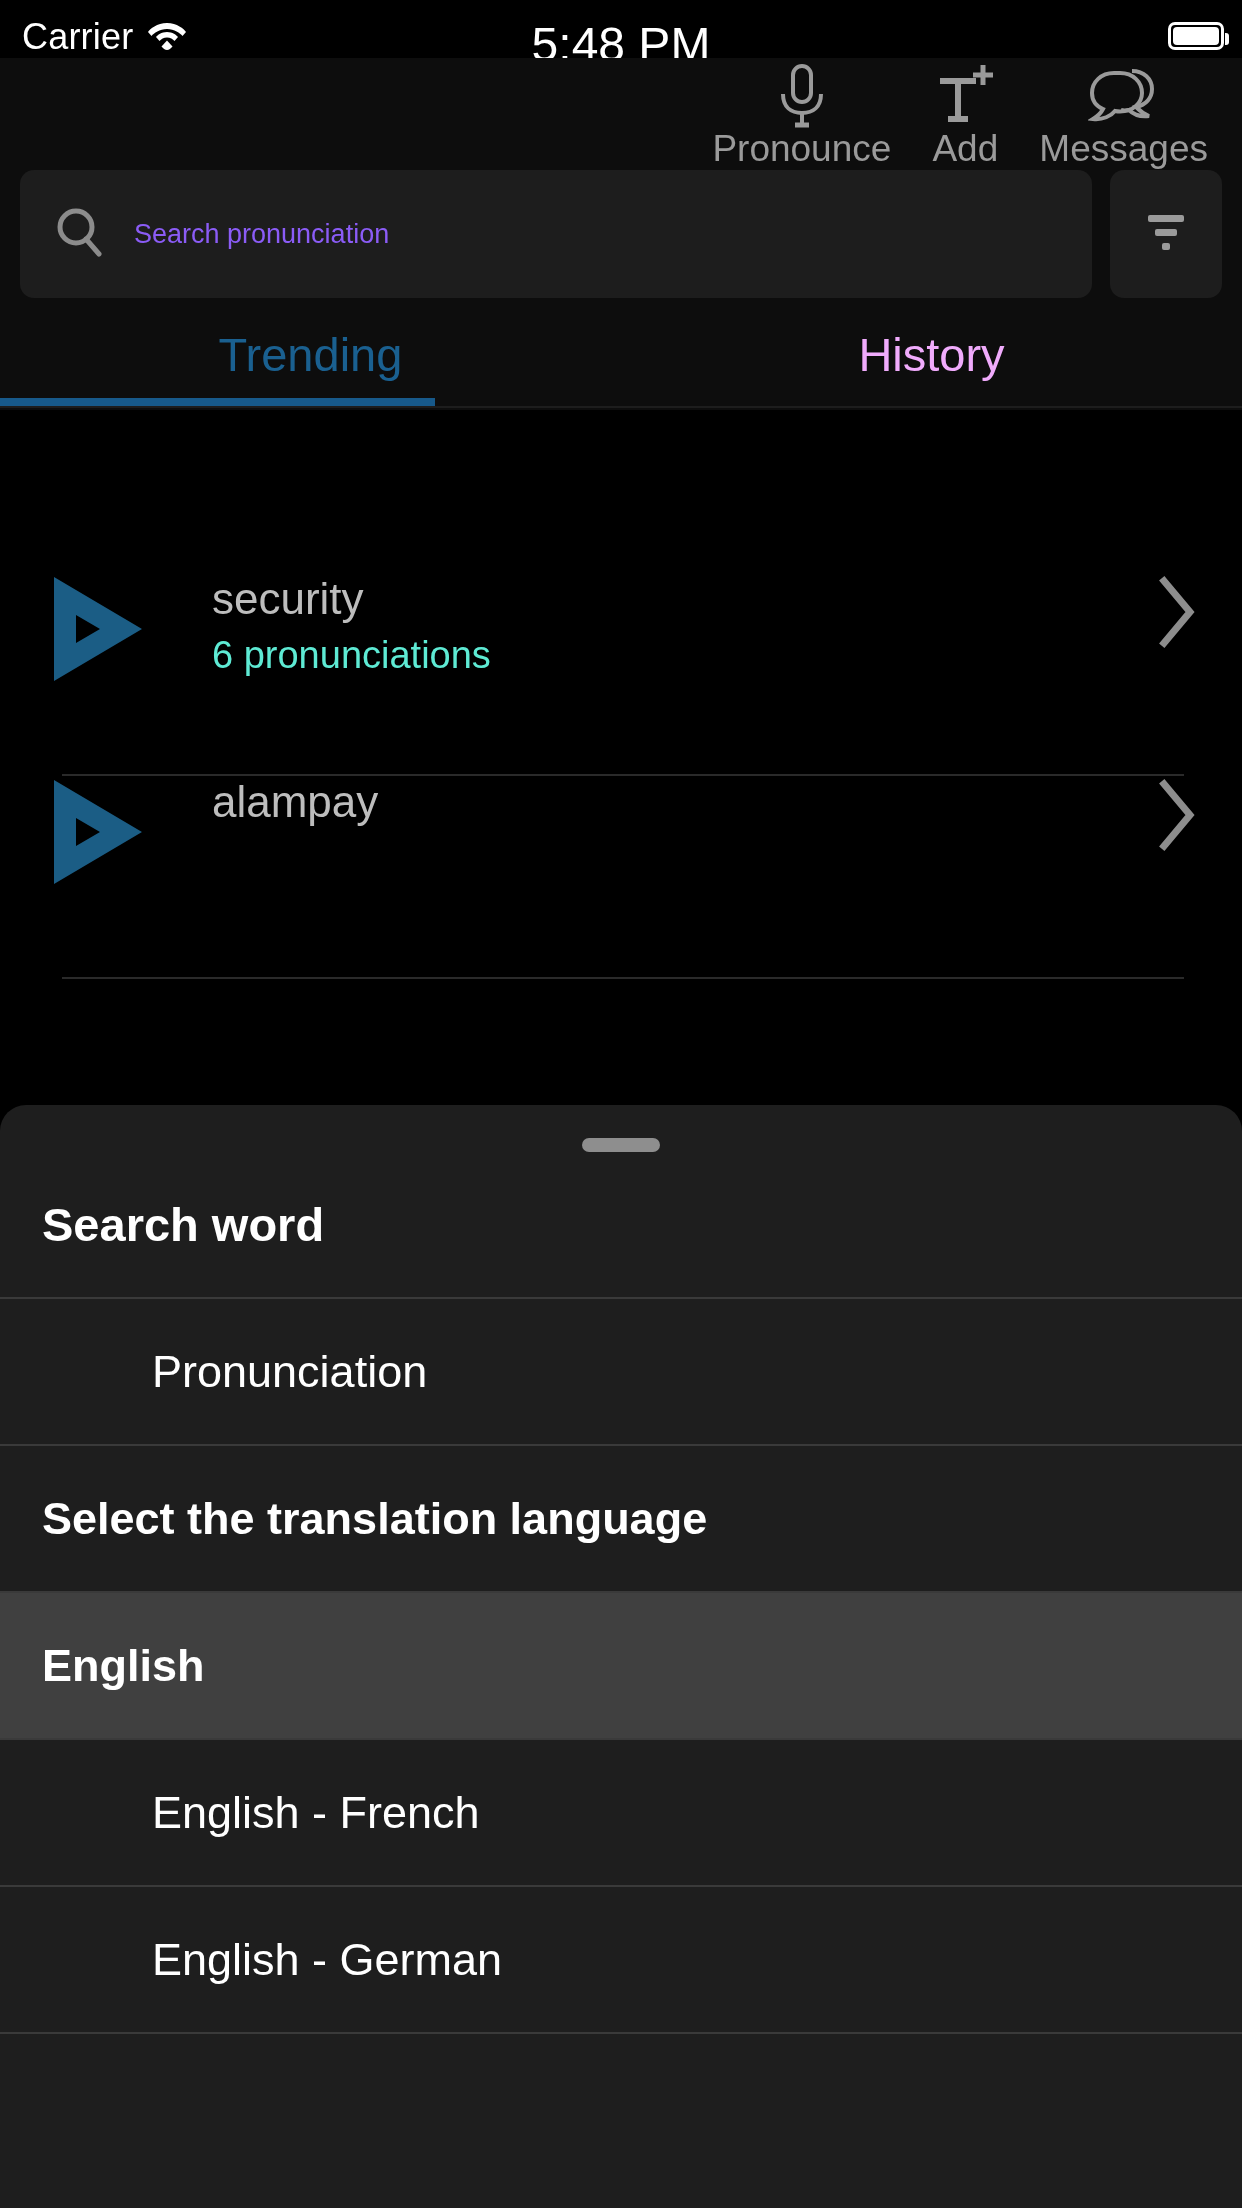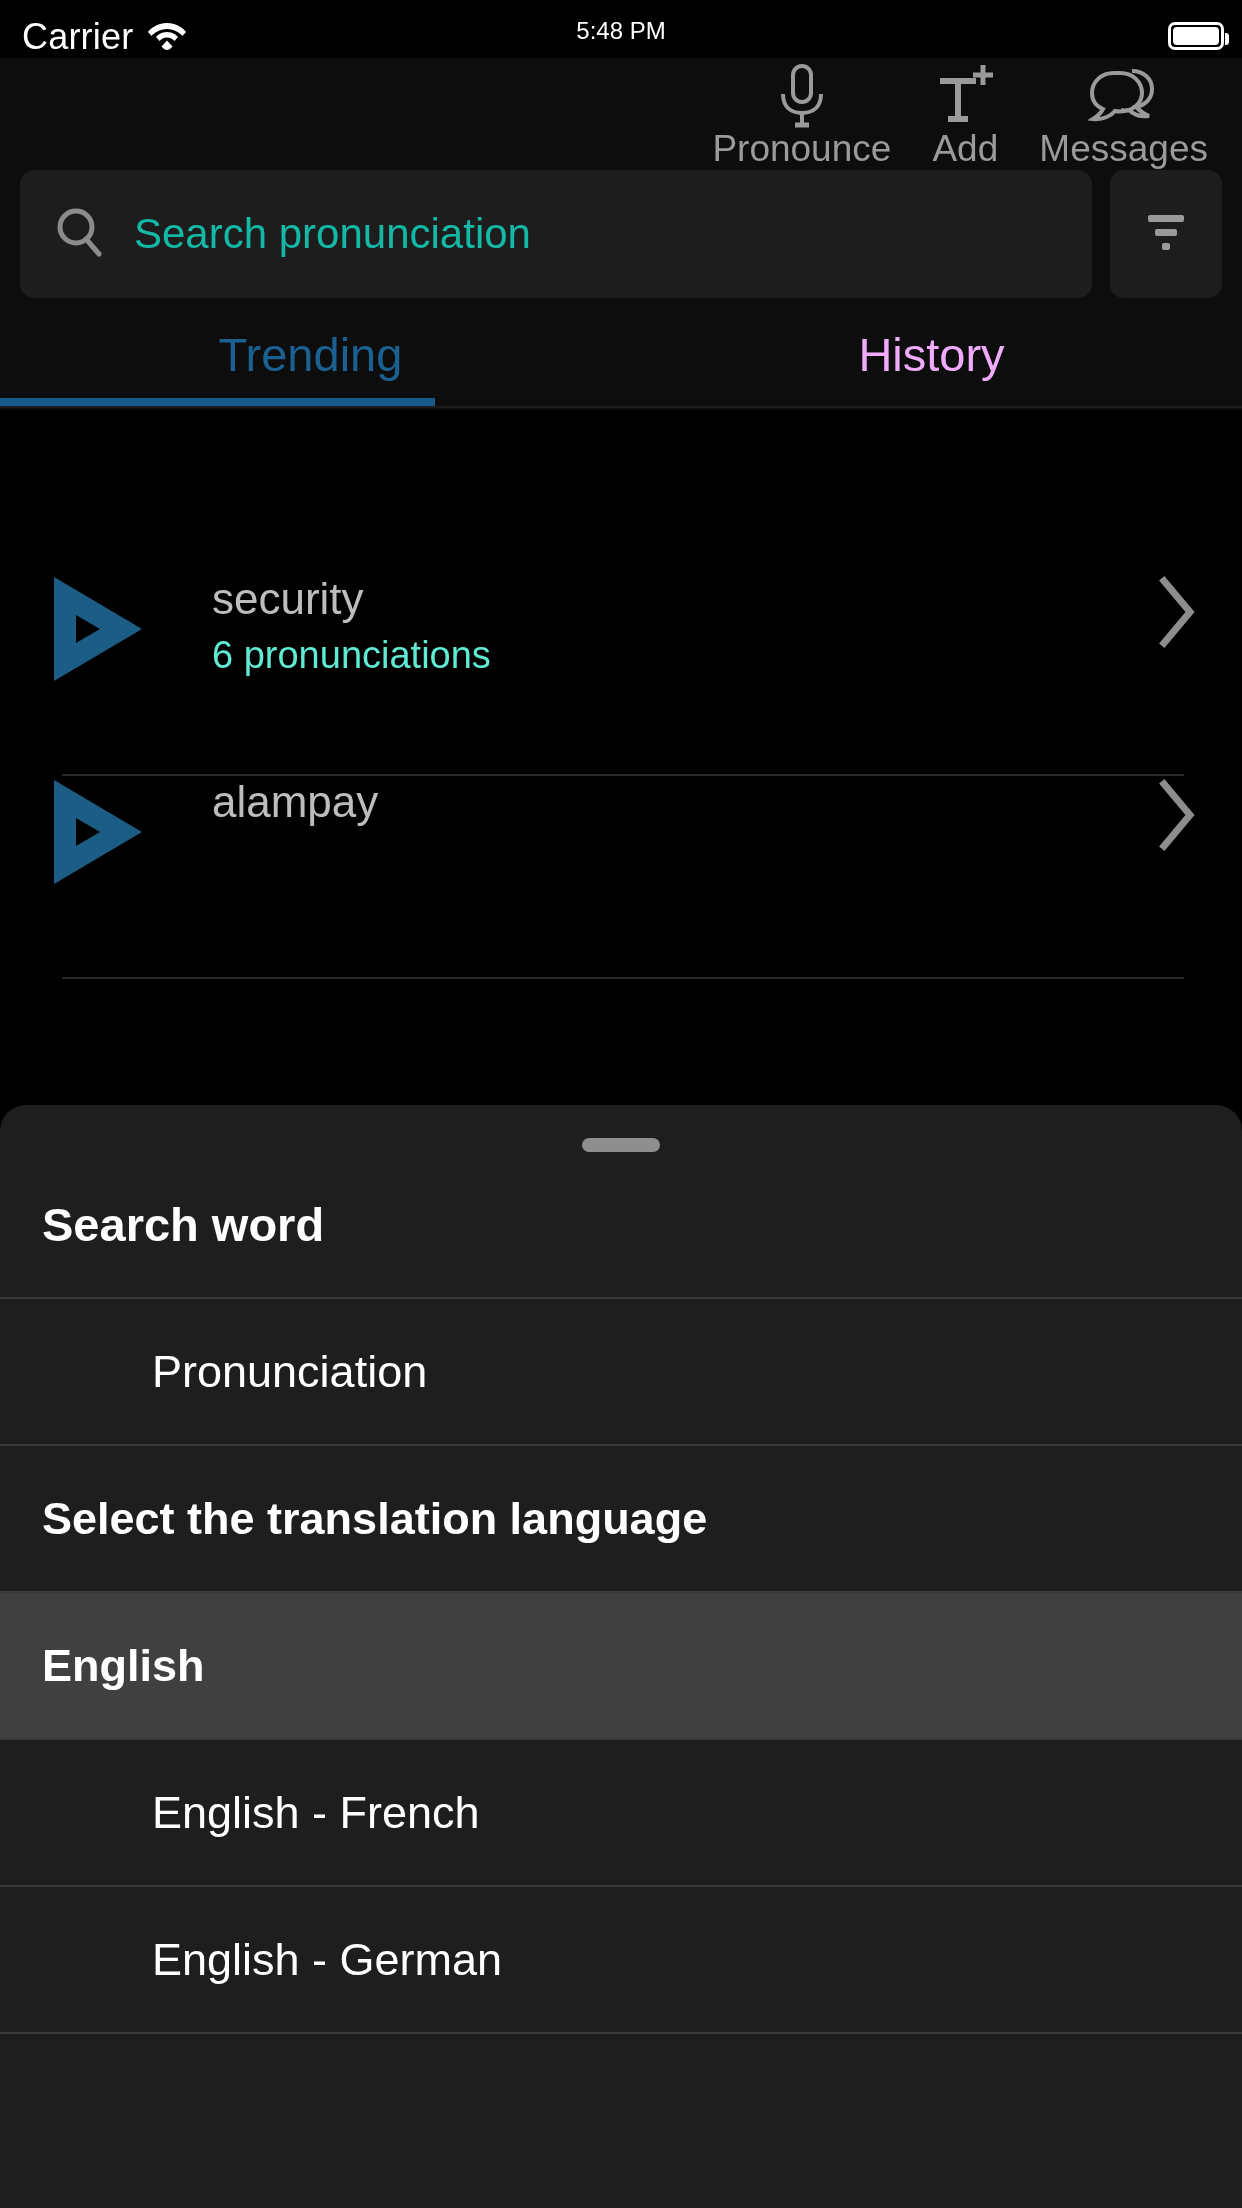--- a/index.html
+++ b/index.html
@@ -13,21 +13,21 @@
 
   
   .statusbar {
     position:absolute; top:8px; left:0; width:1242px; height:58px;
     background:#000; color:#fff;
   }
   .sb-left { position:absolute; left:22px; top:8px; display:flex; align-items:center; gap:14px; }
   .sb-carrier { font-size:36px; letter-spacing:.2px; }
   .sb-time {
     position:absolute; left:0; right:0; top:9px; text-align:center;
-    font-size:24px; font-weight:500;
+    font-size:48px; font-weight:500;
   }
   .sb-right { position:absolute; right:18px; top:14px; display:flex; align-items:center; }
   .batt {
     width:56px; height:28px; border:3px solid #fff; border-radius:7px;
     position:relative; display:block;
   }
   .batt::after {
     content:""; position:absolute; right:-8px; top:8px;
     width:4px; height:12px; background:#fff; border-radius:0 3px 3px 0;
   }
@@ -50,21 +50,21 @@
   
   .searchrow {
     position:absolute; top:170px; left:0; width:1242px; height:128px;
     background:#0d0d0d;
     display:flex; align-items:center; padding:0 20px; gap:18px;
   }
   .searchfield {
     flex:1; height:128px; background:#1d1d1d; border-radius:14px;
     display:flex; align-items:center; padding:0 34px; gap:30px;
   }
-  .search-ph { color:#14b8a6; font-size:42px; }
+  .search-ph { color:#8b5cf6; font-size:27px; }
   .filterbtn {
     width:112px; height:128px; background:#1d1d1d; border-radius:14px;
     display:flex; align-items:center; justify-content:center;
   }
 
   
   .tabs {
     position:absolute; top:298px; left:0; width:1242px; height:112px;
     background:#0d0d0d; display:flex;
   }

